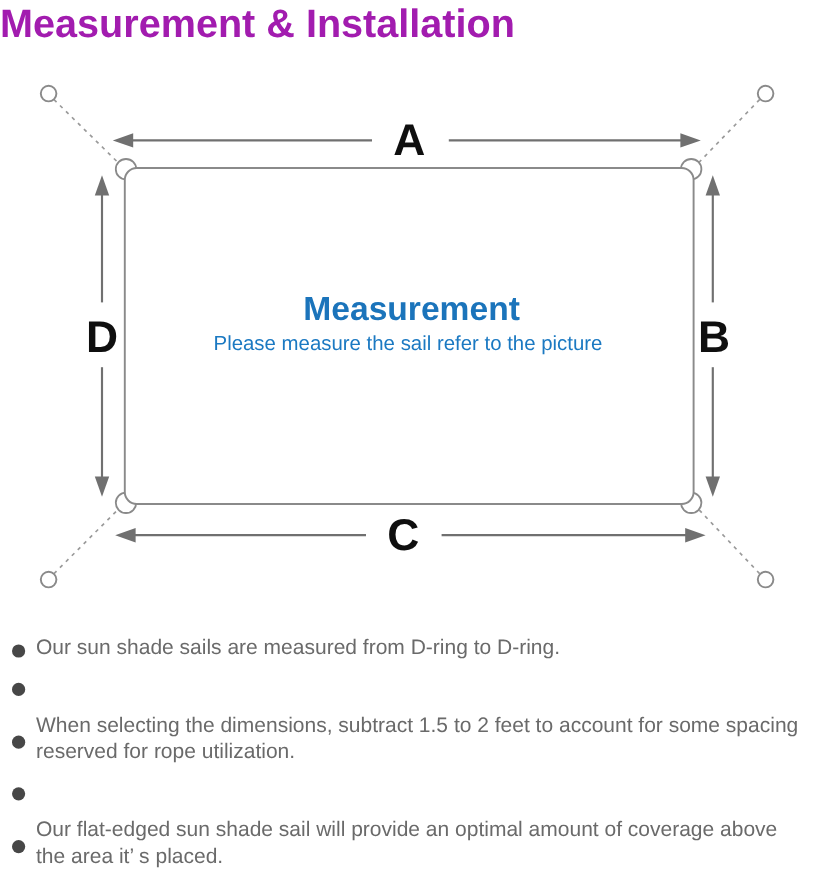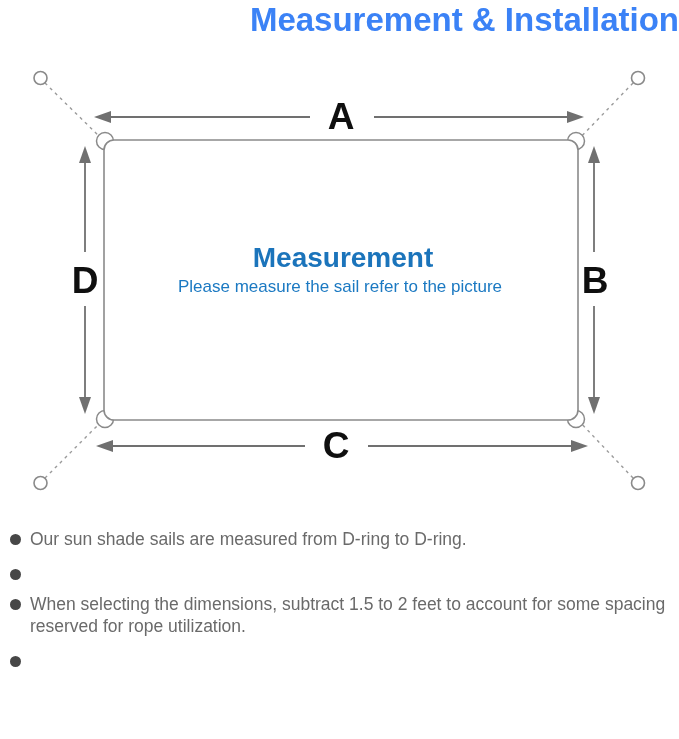--- a/index.html
+++ b/index.html
@@ -13,24 +13,24 @@
     position: relative;
     overflow: hidden;
     font-family: "Liberation Sans", sans-serif;
   }
   .page-title {
     position: absolute;
     top: 0;
     left: 0;
     width: 679px;
     margin: 0;
-    text-align: right;
+    text-align: left;
     font-size: 33px;
     font-weight: 700;
-    color: #3b82f6;
+    color: #a21caf;
     letter-spacing: 0px;
     line-height: 40px;
   }
   svg.diagram {
     position: absolute;
     top: 0;
     left: 0;
   }
   svg .sail-line { stroke: #8a8a8a; stroke-width: 1.6; fill: #ffffff; }
   svg .ring { stroke: #8a8a8a; stroke-width: 1.5; fill: #ffffff; }
@@ -59,21 +59,21 @@
     position: absolute;
     top: 528px;
     left: 0;
     width: 679px;
     margin: 0;
     padding: 0;
     list-style: none;
   }
   .notes li {
     display: flex;
-    align-items: flex-start;
+    align-items: center;
     margin: 0 2px 13px 10px;
     color: #6a6a6a;
     font-size: 17.5px;
     line-height: 22px;
   }
   .notes .dot {
     flex: 0 0 auto;
     width: 11px;
     height: 11px;
     border-radius: 50%;
@@ -152,13 +152,17 @@
   <li>
     <span class="dot"></span>
   </li>
   <li>
     <span class="dot"></span>
     <span class="note-text">When selecting the dimensions, subtract 1.5 to 2 feet to account for some spacing reserved for rope utilization.</span>
   </li>
   <li>
     <span class="dot"></span>
   </li>
+  <li>
+    <span class="dot"></span>
+    <span class="note-text">Our flat-edged sun shade sail will provide an optimal amount of coverage above the area it’ s placed.</span>
+  </li>
 </ul>
 
 </body></html>

